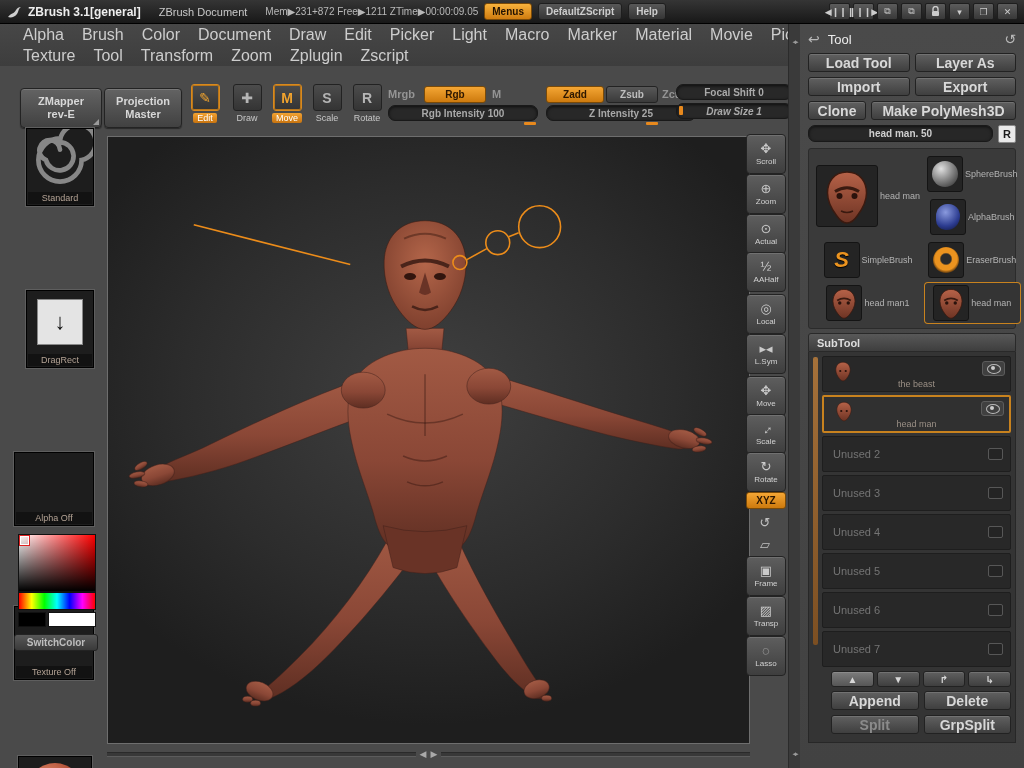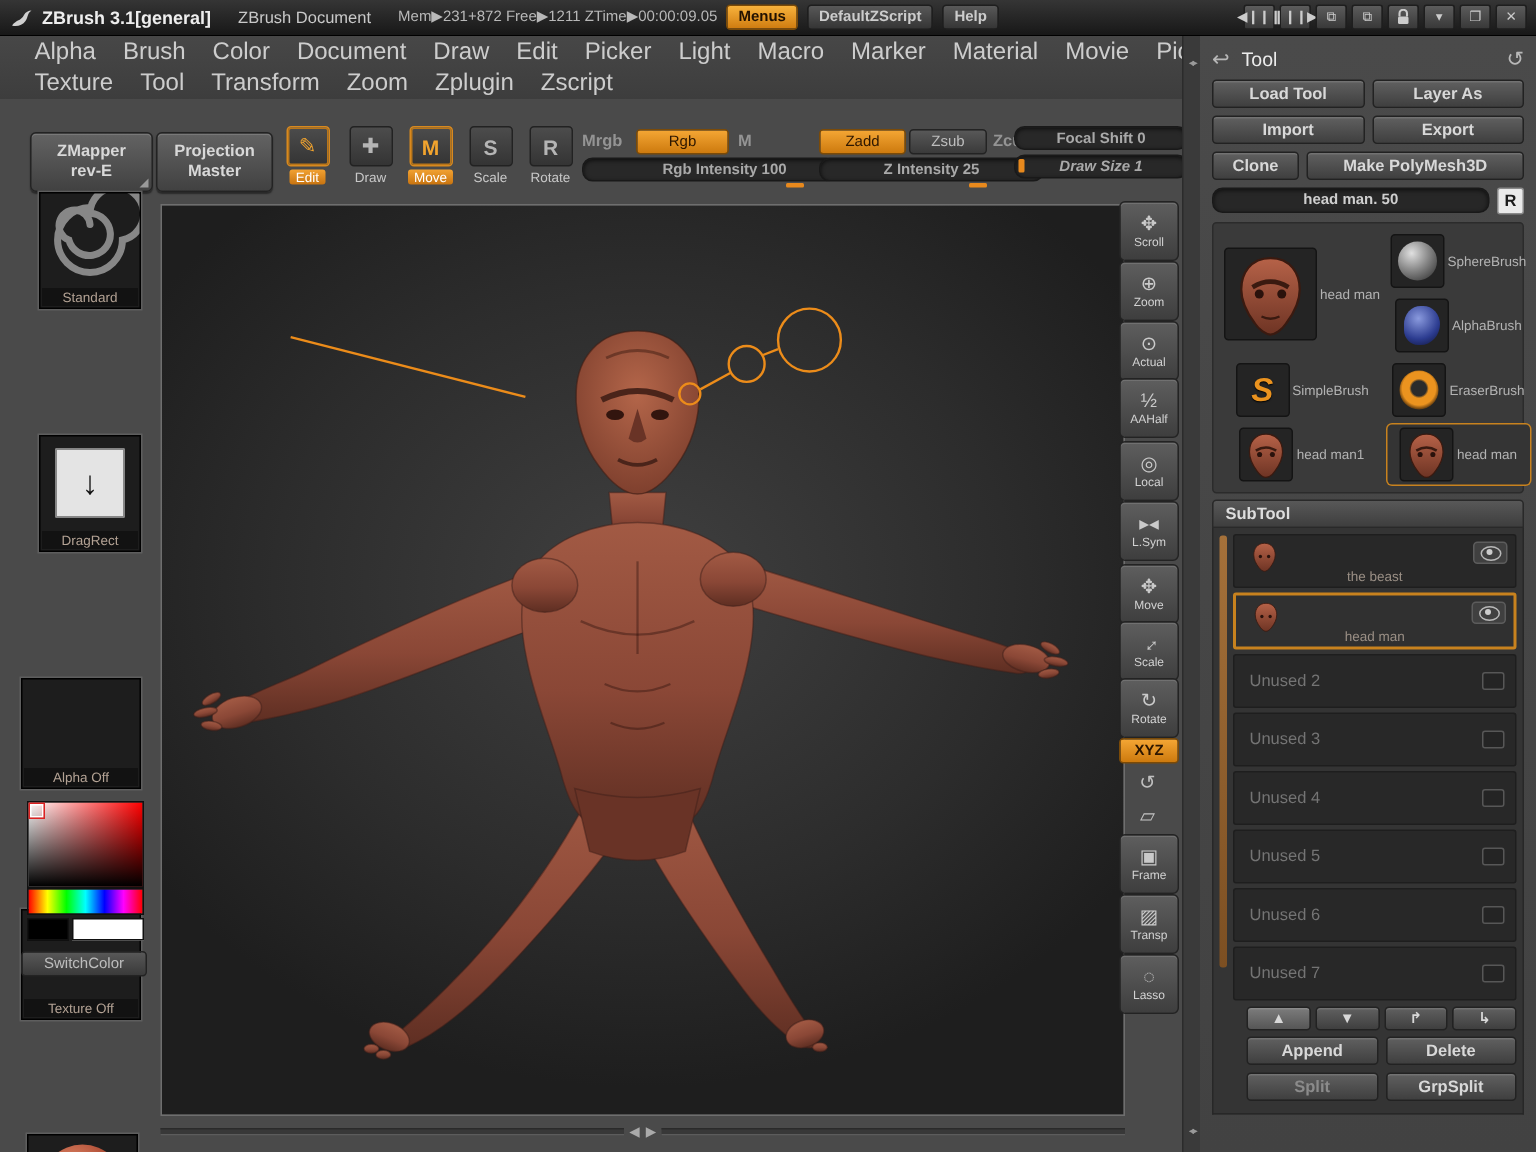--- a/index.html
+++ b/index.html
@@ -33,21 +33,21 @@
     align-items:center;justify-content:center;line-height:1.2;}
   .corner{position:absolute;right:2px;bottom:2px;width:0;height:0;border-left:6px solid transparent;border-bottom:6px solid #9a9a9a;}
   .mode-btn{position:absolute;top:84px;width:38px;height:42px;display:flex;flex-direction:column;align-items:center;gap:2px;}
   .mode-icon{width:27px;height:25px;background:linear-gradient(#4c4c4c,#343434);border:1px solid #222;border-radius:3px;
     display:flex;align-items:center;justify-content:center;font-size:14px;font-weight:bold;color:#b5b5b5;}
   .mode-btn.active .mode-icon{border-color:#d8891e;color:#f2a42e;box-shadow:inset 0 0 0 1px #b9761a;}
   .mode-label{font-size:9px;color:#c8c8c8;}
   .mode-btn.active .mode-label{background:linear-gradient(#f2a232,#c87410);color:#fff;padding:0 4px;border-radius:2px;}
   .flat-label{position:absolute;font-size:11px;font-weight:bold;color:#949494;}
   .pill{position:absolute;height:15px;border-radius:3px;display:flex;align-items:center;justify-content:center;
-    font-size:10px;font-weight:normal;}
+    font-size:10px;font-weight:bold;}
   .pill.orange{background:linear-gradient(#f4a634,#cd7a0e);color:#2d1700;border:1px solid #7a4a08;}
   .pill.dark{background:linear-gradient(#585858,#3a3a3a);border:1px solid #232323;color:#bdbdbd;}
   .slider{position:absolute;height:14px;background:#282828;border:1px solid #191919;border-radius:7px;color:#a9a9a9;
     font-size:10px;font-weight:bold;display:flex;align-items:center;justify-content:center;
     box-shadow:inset 0 1px 3px rgba(0,0,0,.65);white-space:nowrap;}
   .tick{position:absolute;background:#e8891d;border-radius:1px;}
 
   
   .tray-item{position:absolute;}
   .thumb{background:#1d1d1d;border:1px solid #000;box-shadow:0 0 0 1px #5e5e5e;position:relative;}
@@ -90,21 +90,21 @@
 
   
   .right-panel{position:absolute;left:800px;top:24px;width:224px;height:744px;box-sizing:border-box;
     background:linear-gradient(#4a4a4a,#424242);padding:5px 8px;overflow:hidden;}
   .rp-header{display:flex;align-items:center;height:20px;margin-bottom:4px;}
   .rp-back{color:#b8b8b8;font-size:14px;}
   .rp-title{font-size:13px;color:#ececec;margin-left:8px;}
   .rp-reset{margin-left:auto;color:#b8b8b8;font-size:14px;}
   .rp-row{display:flex;gap:5px;margin-bottom:5px;}
   .rp-btn{flex:1;height:17px;background:linear-gradient(#606060,#3f3f3f);border:1px solid #222;border-radius:3px;
-    color:#d8d8d8;font-size:11px;font-weight:bold;display:flex;align-items:center;justify-content:center;
+    color:#d8d8d8;font-size:14px;font-weight:bold;display:flex;align-items:center;justify-content:center;
     box-shadow:inset 0 1px 0 rgba(255,255,255,.12);white-space:nowrap;}
   .rp-btn.dim{color:#8b8b8b;}
   .rp-btn.hl{background:linear-gradient(#7c7c7c,#565656);}
   .rp-slider{flex:1;height:15px;background:#272727;border:1px solid #191919;border-radius:7px;color:#cfcfcf;
     font-size:10px;font-weight:bold;display:flex;align-items:center;justify-content:center;
     box-shadow:inset 0 1px 3px rgba(0,0,0,.6);}
   .r-btn{width:16px;height:16px;background:#e9e9e9;border:1px solid #8a8a8a;border-radius:2px;color:#1a1a1a;
     font-size:11px;font-weight:bold;display:flex;align-items:center;justify-content:center;}
 
   .tool-picker{background:#3a3a3a;border:1px solid #2b2b2b;border-radius:3px;padding:5px;
@@ -241,21 +241,21 @@
     <span class="mode-label">Scale</span>
   </div>
   <div class="mode-btn" style="left:348px;">
     <span class="mode-icon">R</span>
     <span class="mode-label">Rotate</span>
   </div>
 
   <span class="flat-label" style="left:388px;top:88px;">Mrgb</span>
   <span class="pill orange" style="left:424px;top:86px;width:60px;">Rgb</span>
   <span class="flat-label" style="left:492px;top:88px;">M</span>
-  <span class="slider" style="left:388px;top:105px;width:148px;padding-left:20px;">Rgb Intensity 100</span>
+  <span class="slider" style="left:388px;top:105px;width:148px;">Rgb Intensity 100</span>
   <span class="tick" style="left:524px;top:122px;width:12px;height:3px;"></span>
 
   <span class="pill orange" style="left:546px;top:86px;width:56px;">Zadd</span>
   <span class="pill dark" style="left:606px;top:86px;width:50px;">Zsub</span>
   <span class="flat-label" style="left:662px;top:88px;">Zcut</span>
   <span class="slider" style="left:546px;top:105px;width:148px;">Z Intensity 25</span>
   <span class="tick" style="left:646px;top:122px;width:12px;height:3px;"></span>
 
   <span class="slider" style="left:676px;top:84px;width:114px;">Focal Shift 0</span>
   <span class="tick" style="left:792px;top:86px;width:4px;height:10px;"></span>

